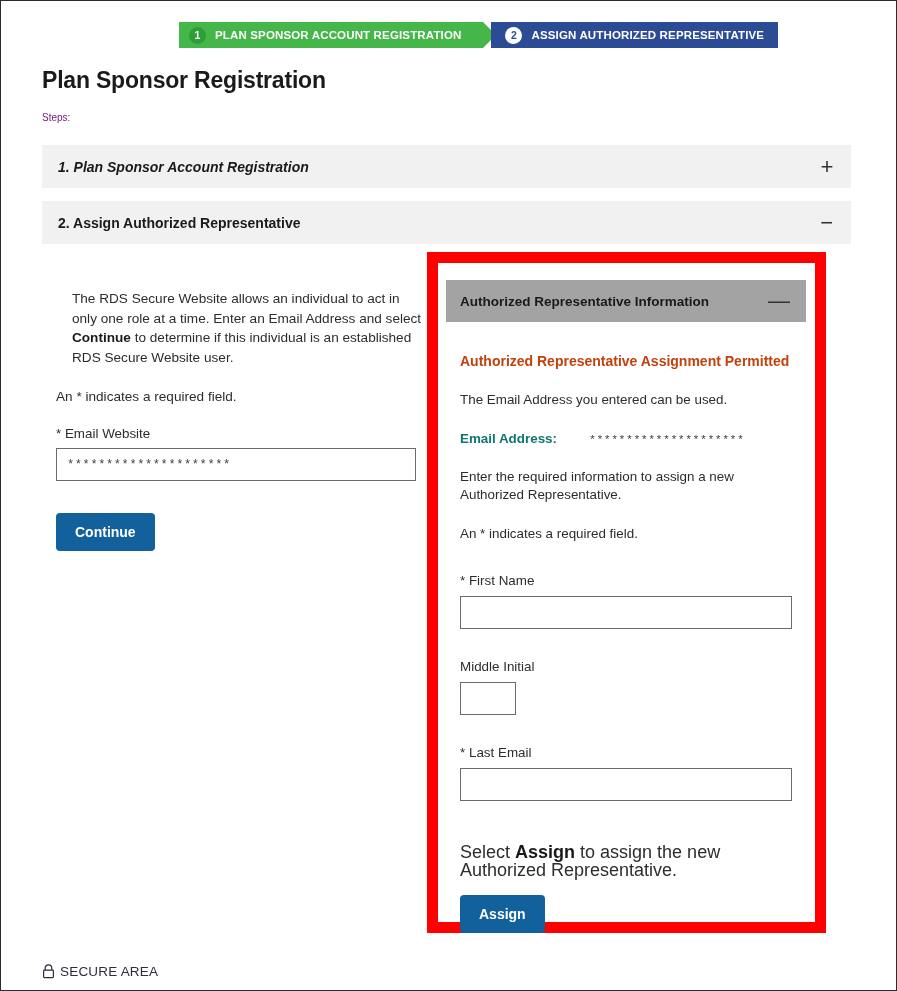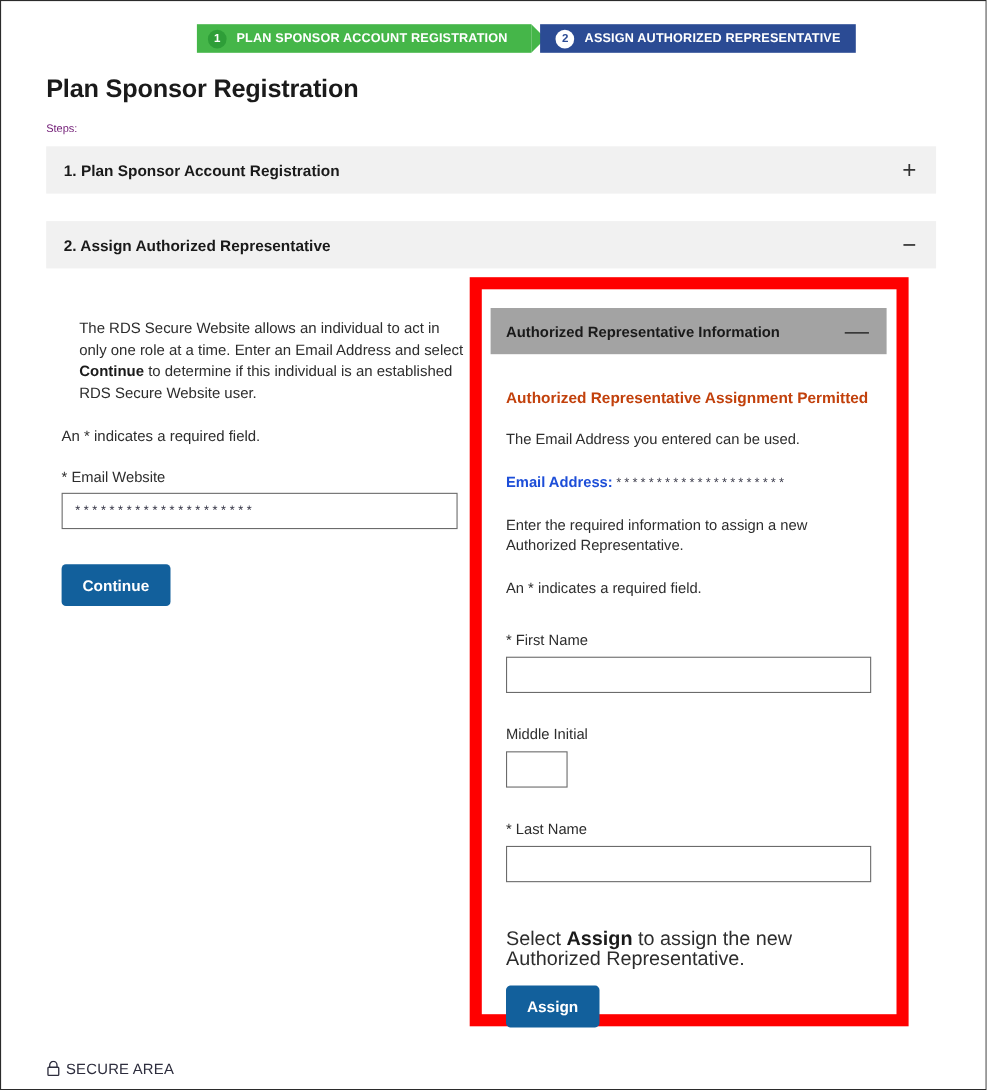--- a/index.html
+++ b/index.html
@@ -99,21 +99,21 @@
     left: 41px;
     width: 809px;
     height: 43px;
     background: #f1f1f1;
     display: flex;
     align-items: center;
     justify-content: space-between;
     padding: 0 18px 0 16px;
     cursor: pointer;
   }
-  .acc-1 { top: 132px; }
+  .acc-1 { top: 144px; font-style: italic; }
   .acc-2 { top: 200px; }
   .acc-title {
     font-size: 14px;
     font-weight: bold;
     color: #1a1a1a;
   }
   .acc-toggle {
     font-size: 22px;
     color: #333333;
     line-height: 1;
@@ -218,22 +218,22 @@
   }
   .rc-p.tight { margin-top: 21px; }
   .rc-email-row {
     margin-top: 22px;
     display: flex;
     align-items: baseline;
     font-size: 13.4px;
   }
   .rc-email-label {
     font-weight: bold;
-    color: #1d4ed8;
-    margin-right: 2px;
+    color: #0f766e;
+    margin-right: 32px;
     white-space: nowrap;
   }
   .rc-email-value {
     font-family: "Liberation Mono", monospace;
     font-size: 11.5px;
     letter-spacing: 0.5px;
     color: #3a3a4a;
   }
   .rc-field-label {
     font-size: 13.4px;
@@ -361,21 +361,21 @@
       <div class="rc-field-label">* First Name</div>
       <input class="rc-input wide" type="text" value="" style="">
     </div>
 
     <div class="rc-group">
       <div class="rc-field-label">Middle Initial</div>
       <input class="rc-input mini" type="text" value="" style="">
     </div>
 
     <div class="rc-group">
-      <div class="rc-field-label">* Last Name</div>
+      <div class="rc-field-label">* Last Email</div>
       <input class="rc-input wide" type="text" value="" style="">
     </div>
 
     <p class="rc-assign-note"><span>Select </span><b>Assign</b><span> to assign the new Authorized Representative.</span></p>
 
     <div>
       <button class="btn-assign">Assign</button>
     </div>
   </div>
 

